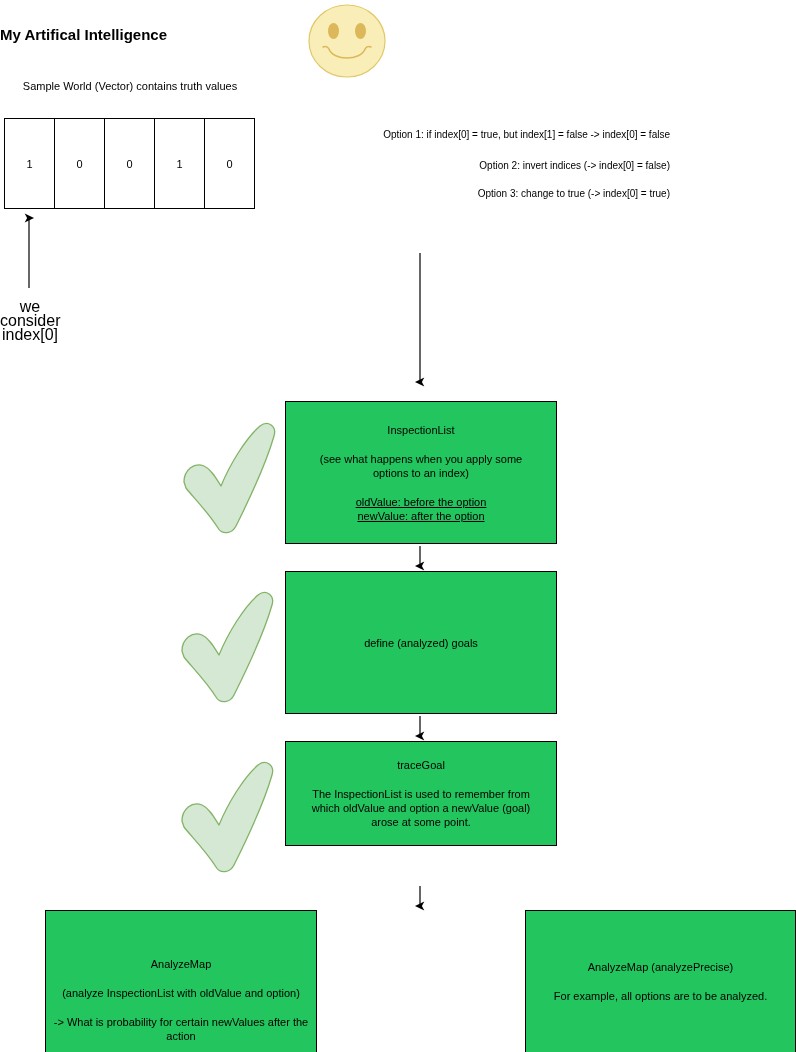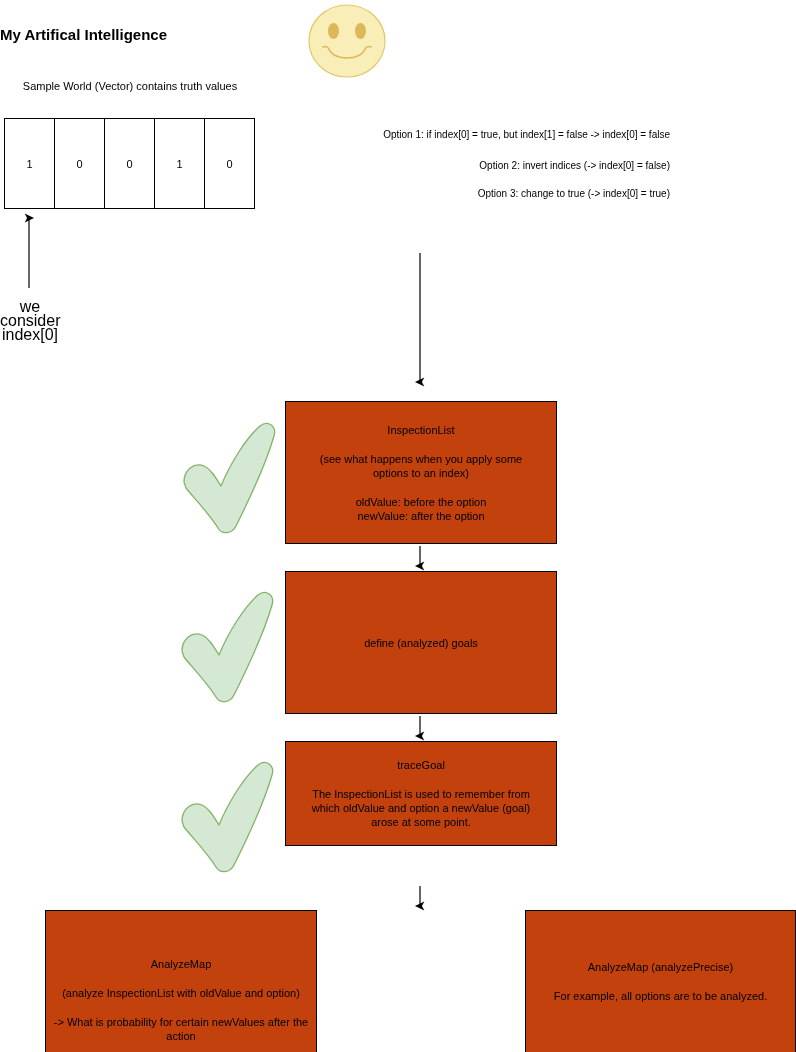--- a/index.html
+++ b/index.html
@@ -74,21 +74,21 @@
     text-align: right;
     width: 420px;
   }
   #option1 { left: 250px; top: 129px; }
   #option2 { left: 250px; top: 160px; }
   #option3 { left: 250px; top: 188px; }
 
   
   .flow-box {
     border: 1px solid #000000;
-    background: #c2410c;
+    background: #22c55e;
     box-sizing: border-box;
     display: flex;
     flex-direction: column;
     align-items: center;
     justify-content: center;
     text-align: center;
     font-size: 11px;
     line-height: 14px;
   }
   .flow-box .ttl { margin-bottom: 0px; }
@@ -188,21 +188,21 @@
 
 <div class="abs check" id="check-3">
   <svg width="100" height="115" viewBox="0 0 100 115">
     <path d="M6,62 C6,50 16,42 26,46 C33,49 38,58 43,66 C52,44 68,18 82,6 C90,0 99,6 96,16 C88,44 68,86 58,106 C54,114 44,115 40,108 C30,92 14,76 8,68 Z" fill="#d5e8d4" stroke="#82b366" stroke-width="1.3" stroke-linejoin="round"></path>
   </svg>
 </div>
 
 <div class="abs flow-box" id="box-inspectionlist">
   <div class="ttl">InspectionList</div>
   <div class="para" style="width:228px;">(see what happens when you apply some options to an index)</div>
-  <div class="para" style="white-space:pre-line;">oldValue: before the option
+  <div class="para" style="white-space:pre-line;text-decoration:underline;">oldValue: before the option
 newValue: after the option</div>
 </div>
 
 <div class="abs flow-box" id="box-goals">
   <div class="ttl">define (analyzed) goals</div>
 </div>
 
 <div class="abs flow-box" id="box-tracegoal">
   <div class="ttl">traceGoal</div>
   <div class="para" style="width:248px;">The InspectionList is used to remember from which oldValue and option a newValue (goal) arose at some point.</div>

